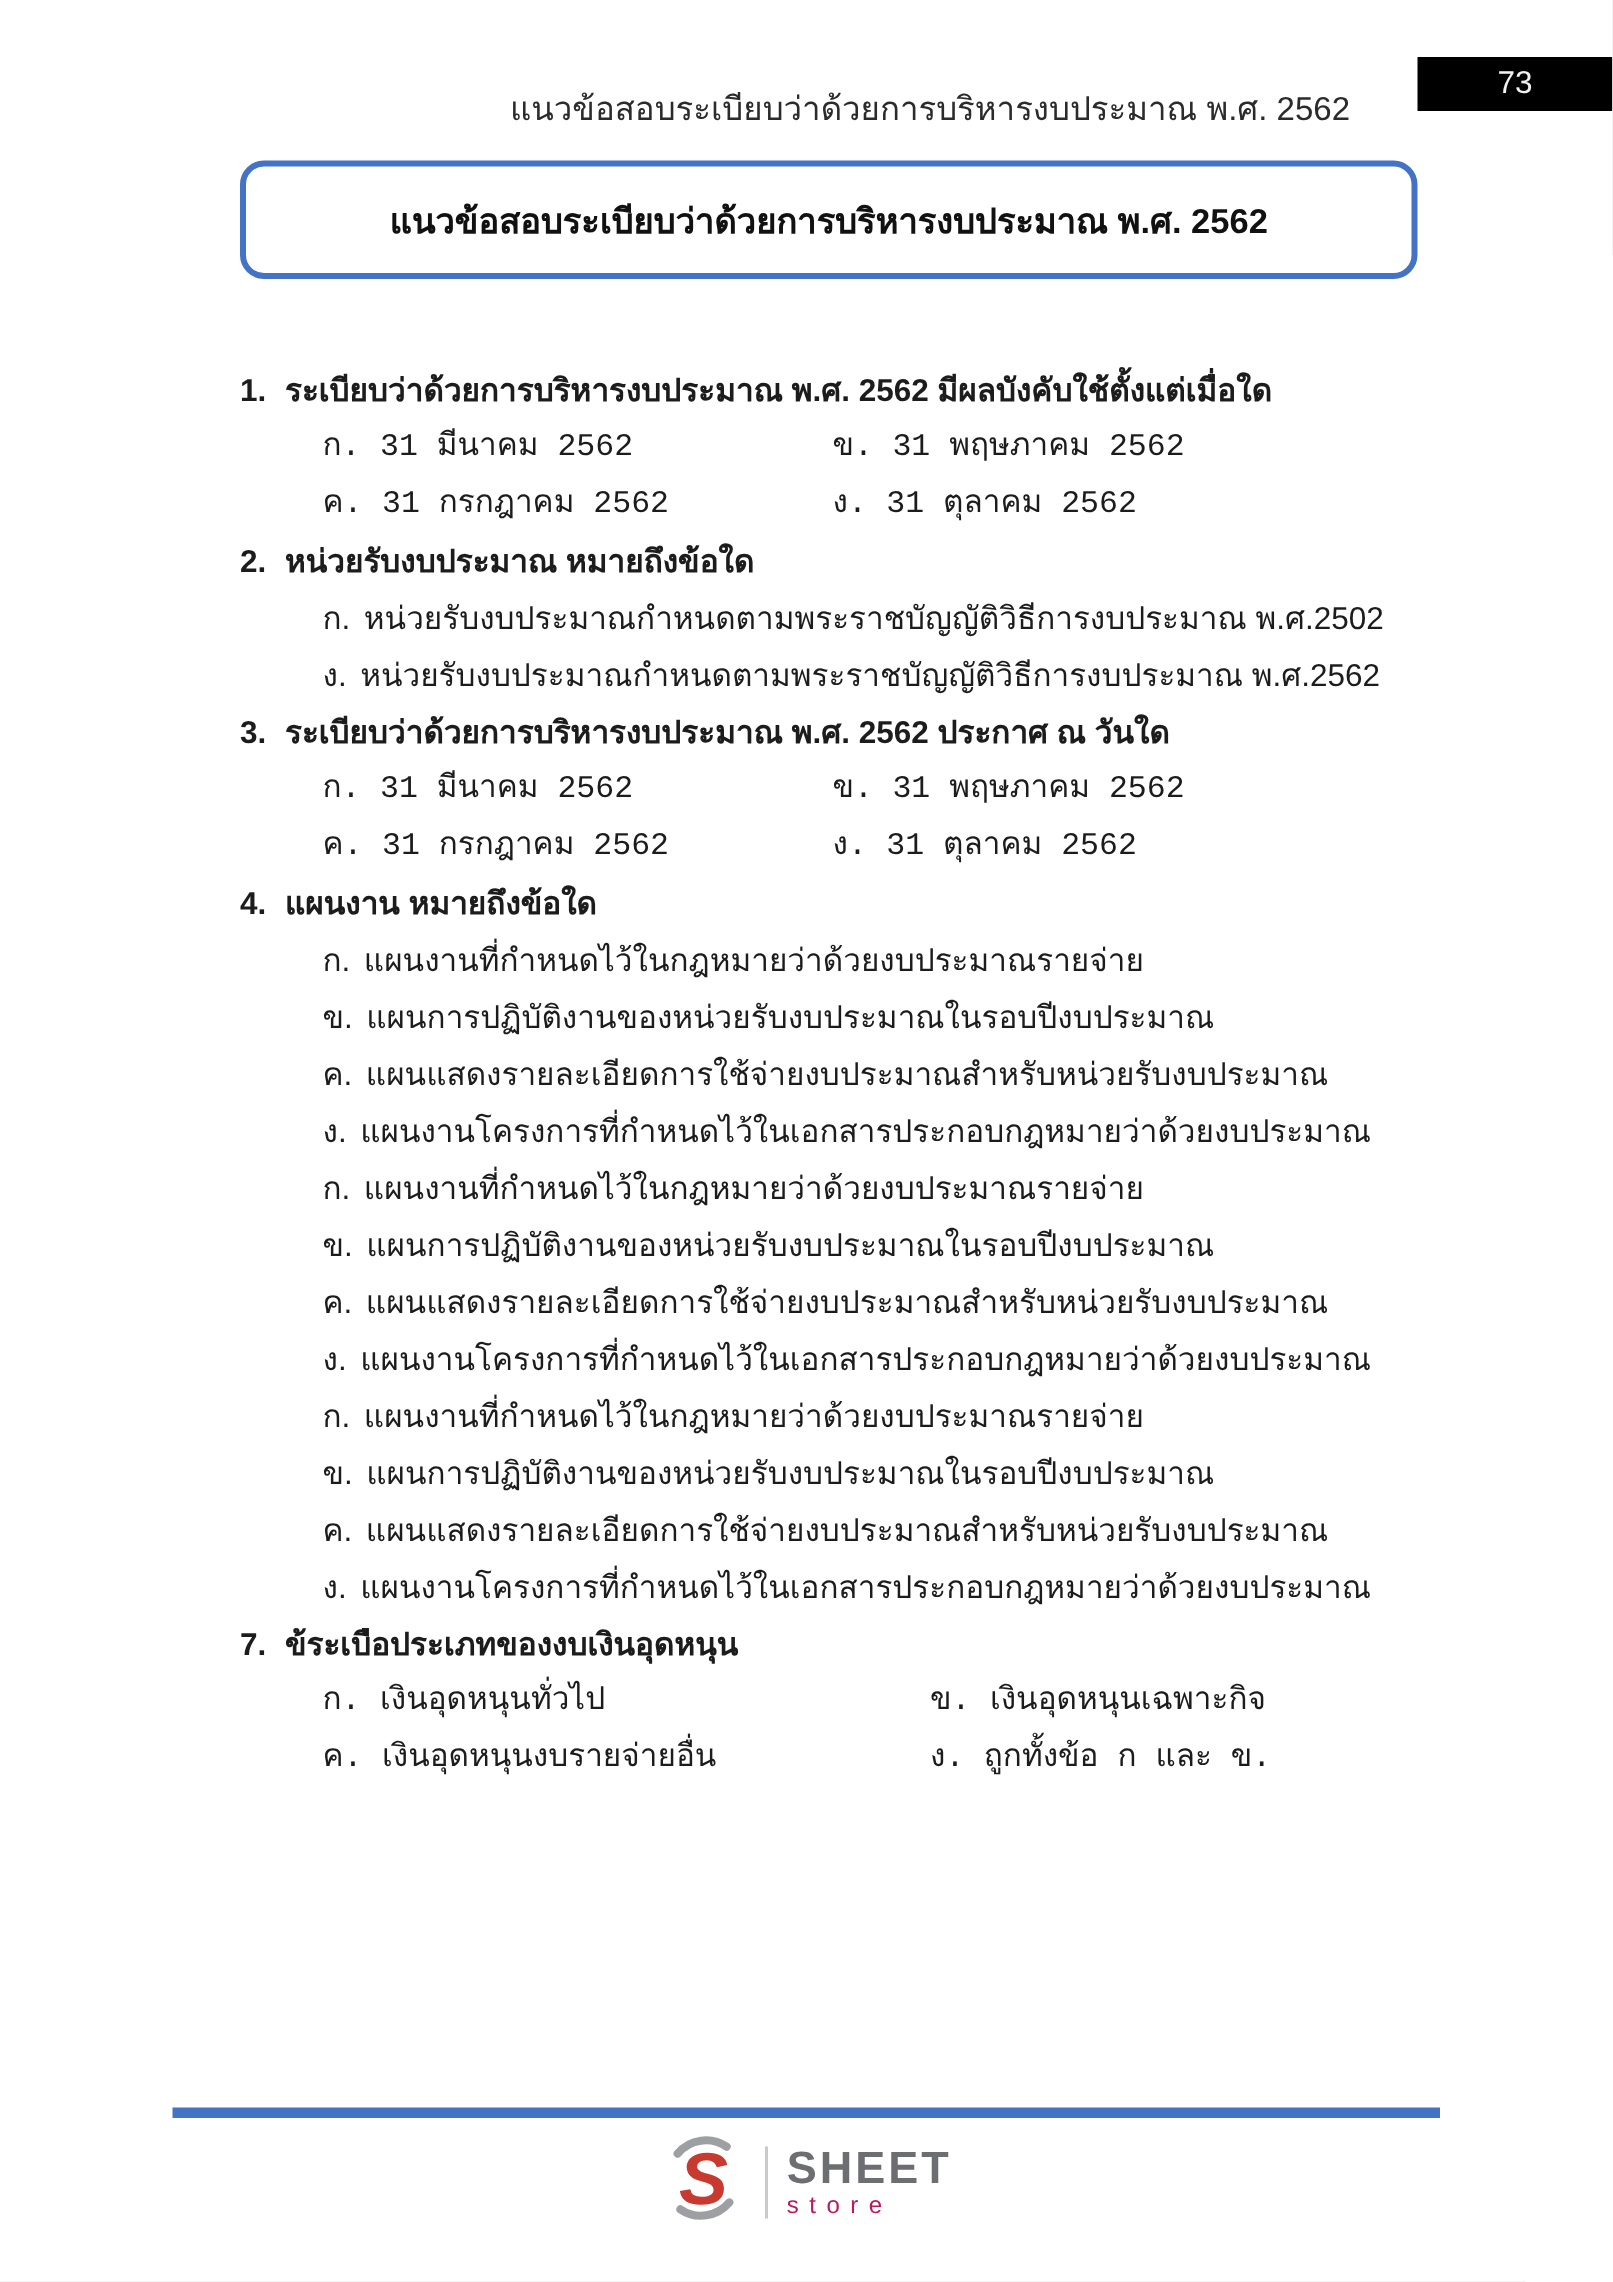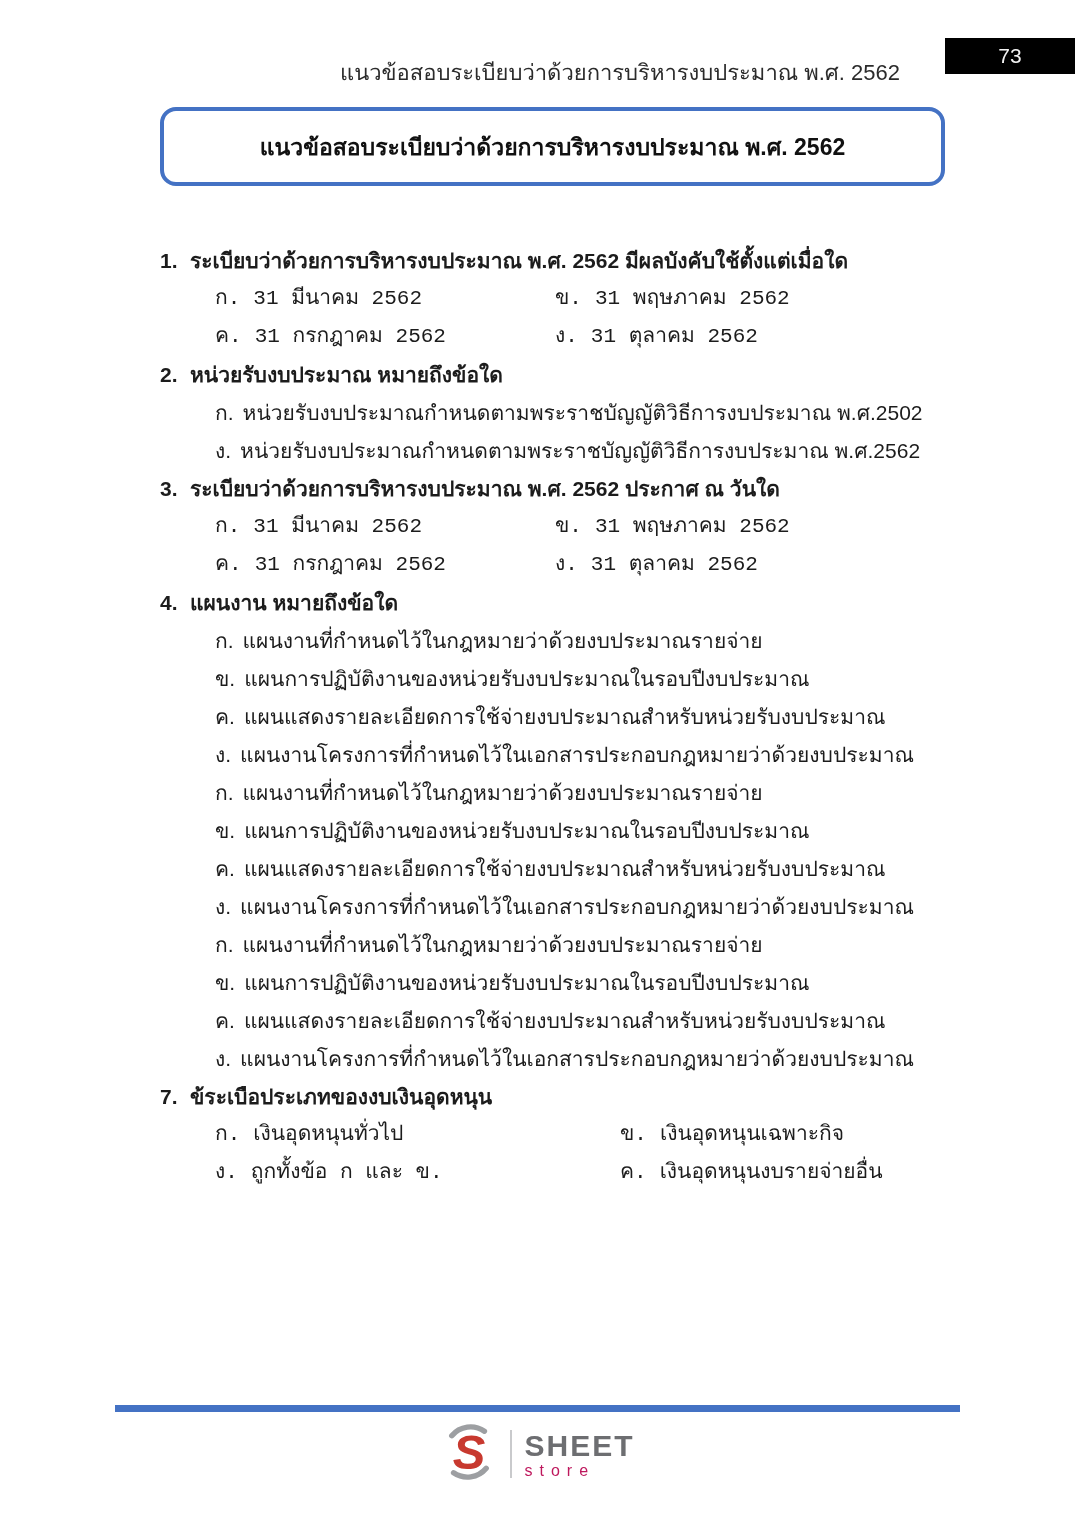--- a/index.html
+++ b/index.html
@@ -216,22 +216,22 @@
       </div>
     </section>
 
     <section>
       <div class="q-head">
         <span class="q-num">7.</span><span>ข้ระเบือประเภทของงบเงินอุดหนุน</span>
       </div>
       <div class="opts-grid grid-wide">
         <div class="option"><span class="opt-letter">ก.</span><span>เงินอุดหนุนทั่วไป</span></div>
         <div class="option"><span class="opt-letter">ข.</span><span>เงินอุดหนุนเฉพาะกิจ</span></div>
+        <div class="option"><span class="opt-letter">ค.</span><span>เงินอุดหนุนงบรายจ่ายอื่น</span></div>
         <div class="option"><span class="opt-letter">ง.</span><span>ถูกทั้งข้อ ก และ ข.</span></div>
-        <div class="option"><span class="opt-letter">ค.</span><span>เงินอุดหนุนงบรายจ่ายอื่น</span></div>
       </div>
     </section>
 
   </div>
 
   <div class="footer-rule"></div>
   <div class="footer-logo">
     <span>
       <svg width="58" height="60" viewBox="0 0 64 66" aria-hidden="true">
         <path d="M49 10 A 27 27 0 0 0 13 15" stroke="#9d9fa2" stroke-width="6" fill="none" stroke-linecap="round"></path>

